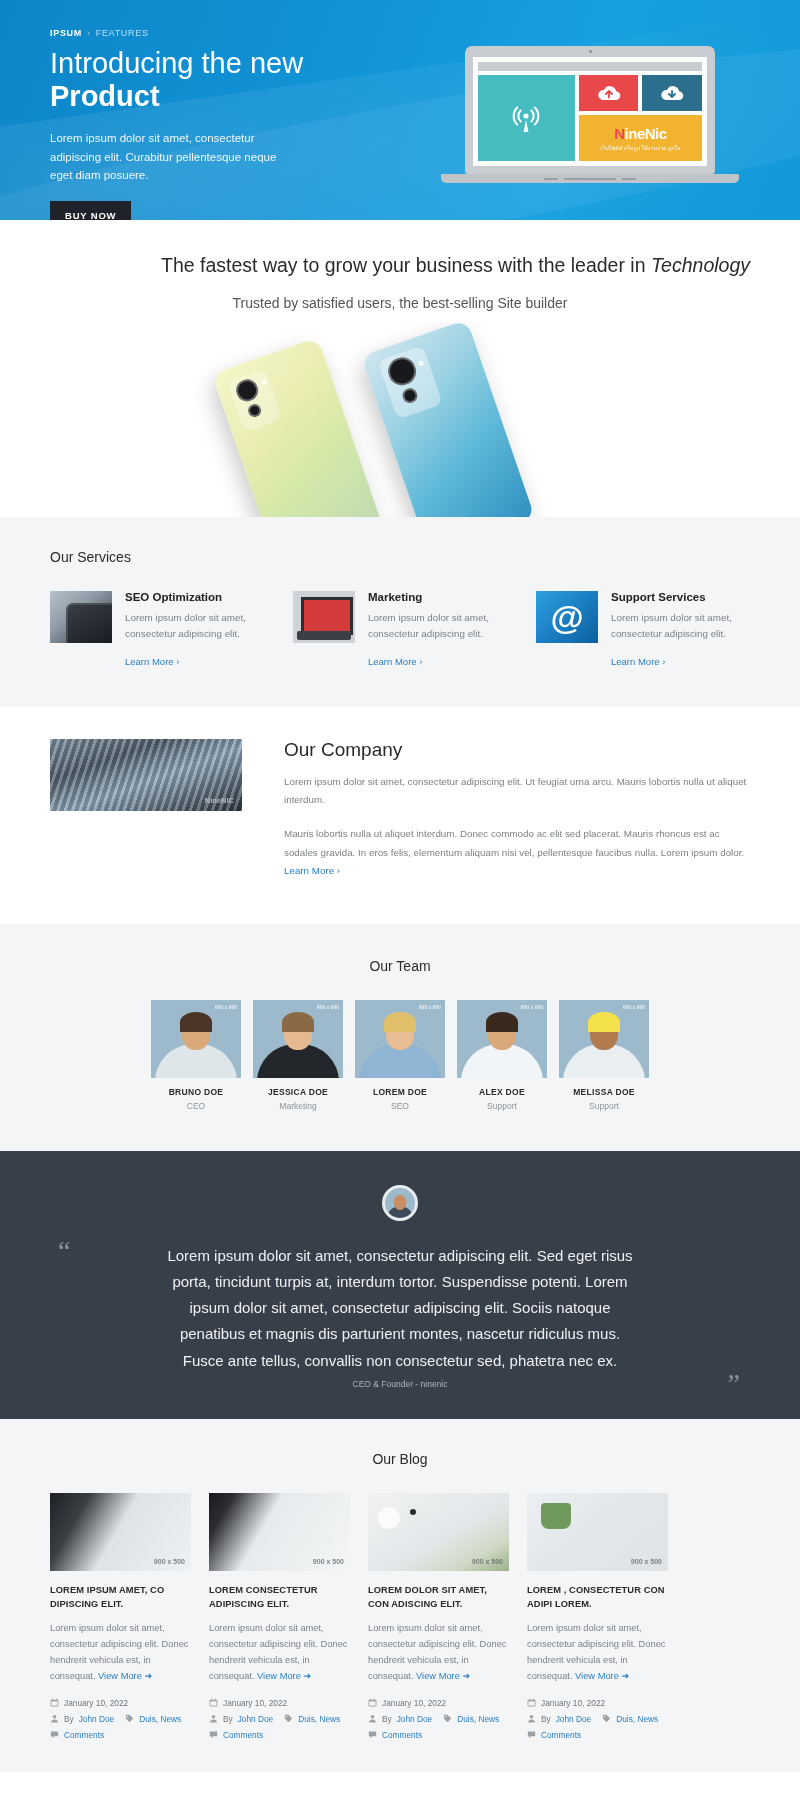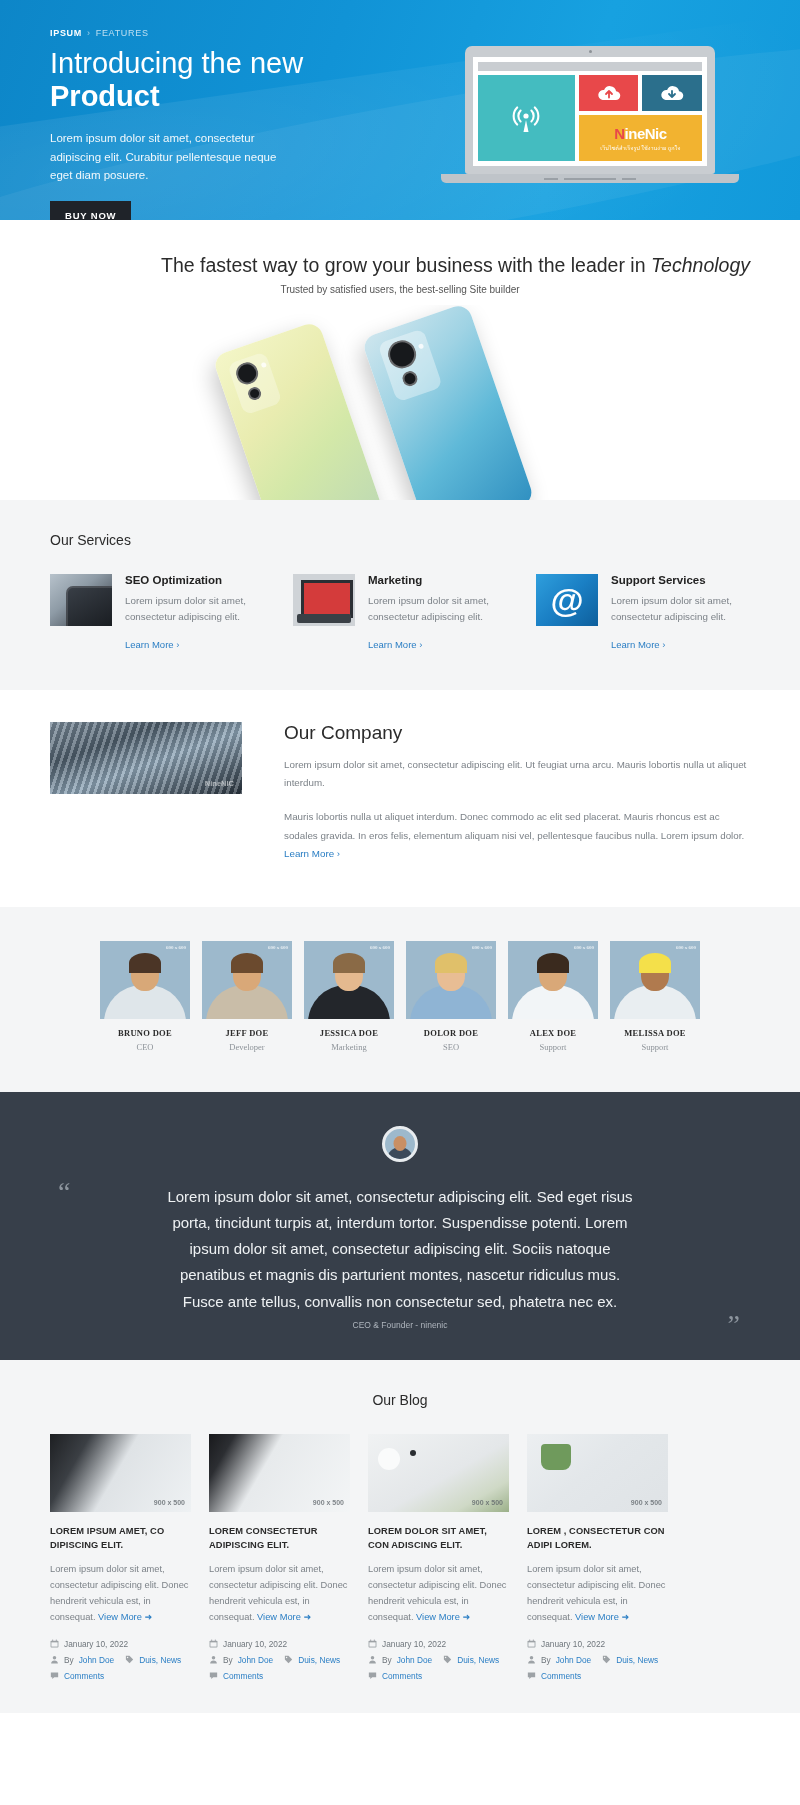--- a/index.html
+++ b/index.html
@@ -74,21 +74,21 @@
     height: 9px; margin: 0 -24px; background: #bfc4c9;
     border-radius: 0 0 5px 5px;
     display: flex; align-items: center; justify-content: center; gap: 6px;
   }
   .laptop-base i { display: block; height: 2px; background: #9aa0a6; }
 
   
   .feature { background: #fff; padding: 34px 0 0; text-align: center; position: relative; }
   .feature h2 { font-size: 19.5px; font-weight: normal; color: #2b2b2b; text-align: right; }
   .feature h2 em { font-style: italic; }
-  .feature .sub { margin-top: 4px; font-size: 10px; color: #555; line-height: 1.75; }
+  .feature .sub { margin-top: 14px; font-size: 14px; color: #555; line-height: 1.75; }
   .phones { position: relative; height: 195px; margin-top: 6px; overflow: hidden; }
   .phone {
     position: absolute; width: 112px; height: 210px; border-radius: 14px;
     box-shadow: -6px 8px 22px rgba(0,0,0,.22);
   }
   .phone-a {
     left: 243px; top: 28px;
     transform: rotate(-19deg);
     background: linear-gradient(150deg, #f4f6c8 0%, #e9ecb0 35%, #d3e8a8 60%, #bcd8b4 100%);
   }
@@ -168,21 +168,21 @@
   }
   .cmp-body { flex: 1; margin-left: 16px; }
   .cmp-body h2 { font-size: 19px; font-weight: normal; color: #2b2b2b; margin-bottom: 12px; }
   .cmp-body p { font-size: 9.8px; color: #7c8288; line-height: 1.85; }
   .cmp-body p.p2 { margin-top: 16px; }
   .cmp-body a { color: #2a7ec4; text-decoration: none; }
 
   
   .team { padding: 34px 0 40px; text-align: center; }
   .team .sec-title { margin-bottom: 26px; }
-  .team-row { display: flex; gap: 12px; justify-content: center; font-family: Liberation Serif, serif; }
+  .team-row { display: flex; gap: 12px; justify-content: center; }
   .member { width: 90px; }
   .member-photo {
     width: 90px; height: 78px; position: relative; overflow: hidden;
     background: #9db9cc;
   }
   .member-photo .body {
     position: absolute; left: 50%; bottom: -6px; width: 82px; height: 40px;
     transform: translateX(-50%); border-radius: 38px 38px 0 0;
   }
   .member-photo .head {
@@ -381,63 +381,54 @@
         <h2>Our Company</h2>
         <p>Lorem ipsum dolor sit amet, consectetur adipiscing elit. Ut feugiat urna arcu. Mauris lobortis nulla ut aliquet interdum.</p>
         <p class="p2"><span>Mauris lobortis nulla ut aliquet interdum. Donec commodo ac elit sed placerat. Mauris rhoncus est ac sodales gravida. In eros felis, elementum aliquam nisi vel, pellentesque faucibus nulla. Lorem ipsum dolor. </span><a href="#">Learn More ›</a></p>
       </div>
     </div>
   </div>
 </section>
 
 <section class="sec-gray team">
   <div class="wrap">
+    <h2 class="sec-title">Our Team</h2>
     <div class="team-row">
 
       <div class="member">
         <div class="member-photo">
           <div class="body" style="background:#dfe6ea"></div>
           <div class="head" style="background:#d8a878"></div>
           <div class="hair" style="background:#4b3526"></div>
           <span class="tag">600 x 600</span>
         </div>
         <div class="member-name">BRUNO DOE</div>
         <div class="member-role">CEO</div>
       </div>
 
-      <div class="member">
-        <div class="member-photo">
-          <div class="body" style="background:#c9bda8"></div>
-          <div class="head" style="background:#d9a878"></div>
-          <div class="hair" style="background:#6b4a2e"></div>
-          <span class="tag">600 x 600</span>
-        </div>
-        <div class="member-name">JEFF DOE</div>
-        <div class="member-role">Developer</div>
-      </div>
 
       <div class="member">
         <div class="member-photo">
           <div class="body" style="background:#23262b"></div>
           <div class="head" style="background:#e4b98f"></div>
           <div class="hair" style="background:#8a6a46"></div>
           <span class="tag">600 x 600</span>
         </div>
         <div class="member-name">JESSICA DOE</div>
         <div class="member-role">Marketing</div>
       </div>
 
       <div class="member">
         <div class="member-photo">
           <div class="body" style="background:#8fb4d4"></div>
           <div class="head" style="background:#e8bd94"></div>
           <div class="hair" style="background:#e0c06a"></div>
           <span class="tag">600 x 600</span>
         </div>
-        <div class="member-name">DOLOR DOE</div>
+        <div class="member-name">LOREM DOE</div>
         <div class="member-role">SEO</div>
       </div>
 
       <div class="member">
         <div class="member-photo">
           <div class="body" style="background:#f2f5f7"></div>
           <div class="head" style="background:#d9a878"></div>
           <div class="hair" style="background:#3a2a1e"></div>
           <span class="tag">600 x 600</span>
         </div>

